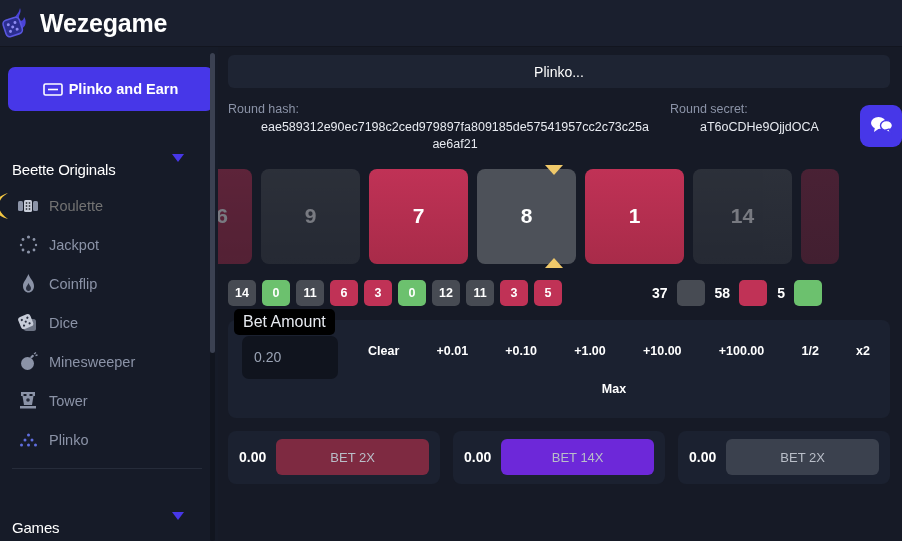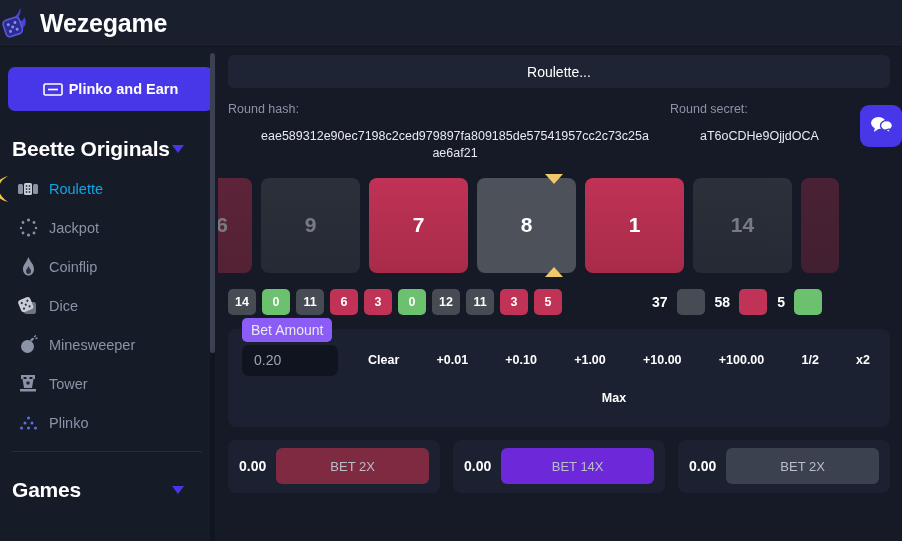--- a/index.html
+++ b/index.html
@@ -54,36 +54,36 @@
     cursor: pointer;
     font-family: "Liberation Sans", sans-serif;
   }
   .refer-btn .ticket-icon { display: flex; align-items: center; }
 
   .section-head {
     display: flex; align-items: center; justify-content: space-between;
     margin-top: 26px; padding-right: 22px;
   }
   .section-head .title {
-    color: #ffffff; font-size: 21px; font-weight: bold; letter-spacing: -0.2px;
+    color: #ffffff; font-size: 15px; font-weight: normal; letter-spacing: -0.2px; margin-top: 24px;
   }
   .caret-down {
     width: 0; height: 0;
     border-left: 6.5px solid transparent;
     border-right: 6.5px solid transparent;
     border-top: 8px solid #4737e8;
   }
   .nav-list { margin-top: 8px; }
   .nav-item {
     display: flex; align-items: center; gap: 11px;
     height: 39px; padding-left: 6px;
     color: #8b93a7; font-size: 14.5px;
     cursor: pointer; position: relative;
   }
-  .nav-item.active { color: #0ea5e9; }
+  .nav-item.active { color: #737373; }
   .nav-item .moon-indicator {
     position: absolute; left: -18px; top: 50%; transform: translateY(-50%);
     width: 20px; height: 26px;
   }
   .nav-icon { width: 20px; height: 20px; display:flex; align-items:center; justify-content:center; flex:0 0 20px; }
   .nav-divider { height: 1px; background: #262c3a; margin: 9px 4px 0 0; }
 
   
   .main {
     flex: 1; min-width: 0; position: relative;
@@ -94,21 +94,21 @@
   .status-banner {
     height: 33px; background: #1e2433; border-radius: 6px;
     display: flex; align-items: center; justify-content: center;
     color: #ffffff; font-size: 14px;
   }
   .round-info {
     display: flex; margin-top: 14px; gap: 18px;
   }
   .round-col-hash { flex: 1 1 0; min-width: 0; text-align: left; }
   .round-col-secret { width: 220px; flex: 0 0 220px; }
-  .round-label { color: #8b93a7; font-size: 12.5px; margin-bottom: 12px; }
+  .round-label { color: #8b93a7; font-size: 12.5px; margin-bottom: 3px; }
   .round-value {
     color: #e7eaf0; font-size: 12.5px;
     word-break: break-all; line-height: 1.35; margin-left: 30px;
   }
   .round-col-hash .round-value { text-align: center; }
 
   
   .reel-wrap { position: relative; margin-top: 12px; height: 103px; }
   .reel { display: flex; gap: 9px; height: 100%; align-items: center; }
   .card {
@@ -149,27 +149,27 @@
   .swatch.gray { background: #474b53; }
   .swatch.red { background: #c03256; }
   .swatch.green { background: #6cc16e; }
 
   
   .bet-panel {
     margin-top: 14px; background: #1b2130; border-radius: 8px;
     position: relative; padding: 16px 14px 14px 14px; height: 98px;
   }
   .bet-tag {
-    position: absolute; top: -11px; left: 14px;
-    background: #8b5cf6; color: #e7eaf0;
-    font-size: 14px; padding: 4px 9px; border-radius: 5px;
+    position: absolute; top: -11px; left: 6px;
+    background: #000000; color: #e7eaf0;
+    font-size: 16px; padding: 4px 9px; border-radius: 5px;
   }
   .bet-panel-inner { display: flex; align-items: flex-start; gap: 14px; }
   .bet-input {
-    width: 96px; height: 31px; border-radius: 7px;
+    width: 96px; height: 43px; border-radius: 7px;
     background: #10141e; border: none; outline: none;
     color: #9aa3b4; font-size: 14px; padding: 0 12px;
     font-family: "Liberation Sans", sans-serif;
   }
   .quick-area { flex: 1; min-width: 0; }
   .quick-row {
     display: flex; align-items: center; justify-content: space-between;
     padding: 6px 4px 0 14px;
   }
   .quick-btn {
@@ -359,21 +359,21 @@
         <span class="caret-down"></span>
       </div>
 
       <div class="sidebar-scroll-track"></div>
       <div class="sidebar-scroll-thumb"></div>
     </div>
 
     <div class="main">
 
       <div class="status-banner">
-        <span>Roulette...</span>
+        <span>Plinko...</span>
       </div>
 
       <div class="round-info">
         <div class="round-col-hash">
           <div class="round-label">Round hash:</div>
           <div class="round-value">eae589312e90ec7198c2ced979897fa809185de57541957cc2c73c25aae6af21</div>
         </div>
         <div class="round-col-secret">
           <div class="round-label">Round secret:</div>
           <div class="round-value">aT6oCDHe9OjjdOCA</div>

